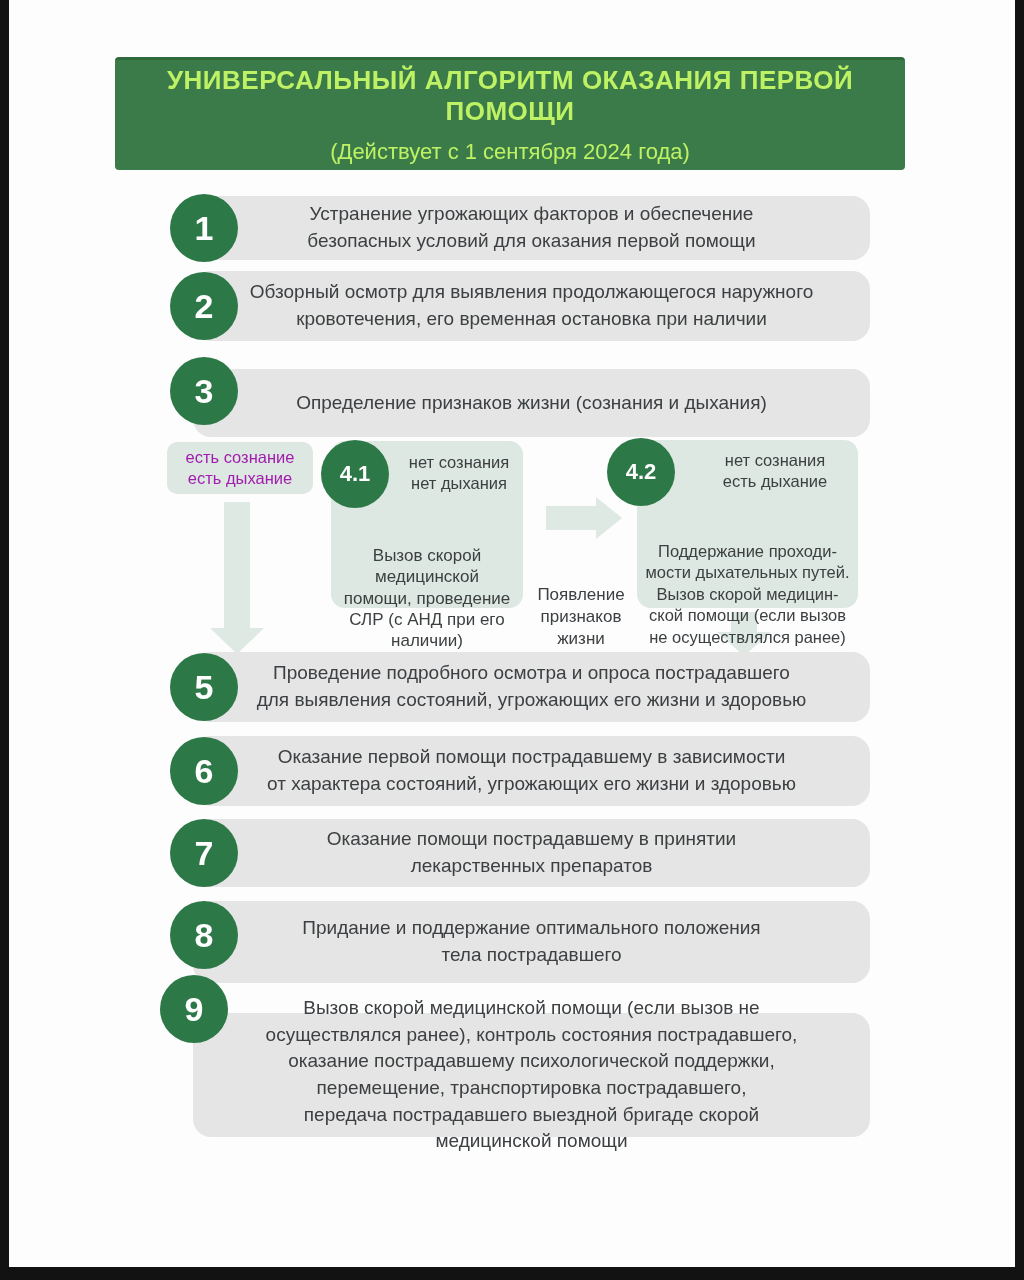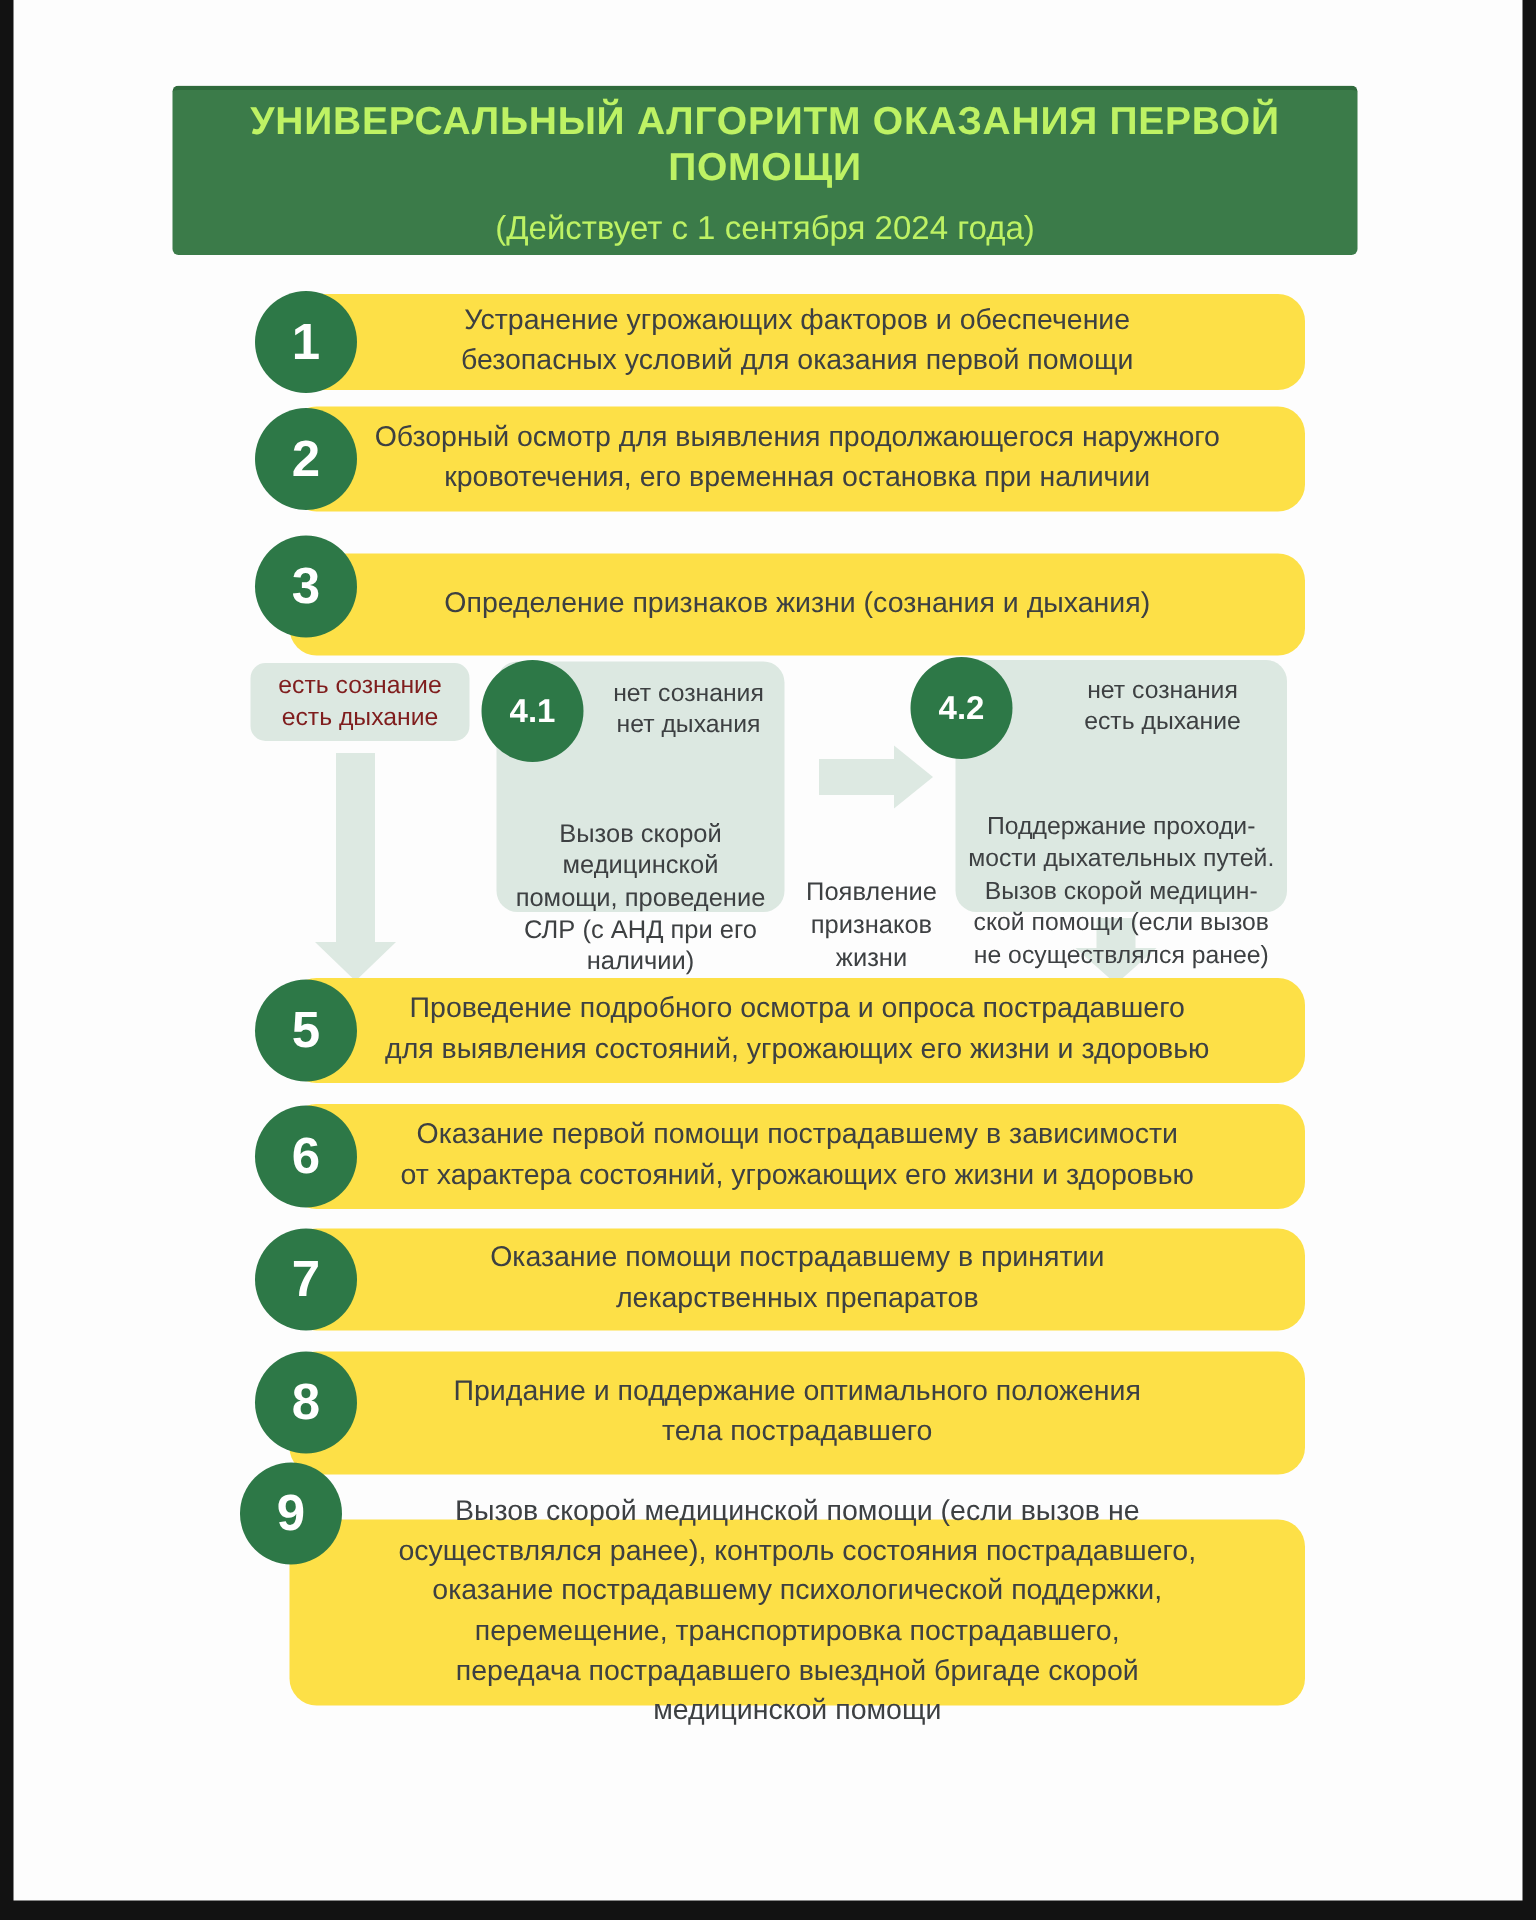--- a/index.html
+++ b/index.html
@@ -15,35 +15,35 @@
   .header{
     position:absolute;left:115px;top:57px;width:790px;height:110px;
     background:#3b7b49;border-top:3px solid #2f6a3c;border-radius:4px;
     display:flex;flex-direction:column;align-items:center;justify-content:center;
     color:#bef264;text-align:center;
   }
   .header .title{font-size:26px;font-weight:bold;letter-spacing:.5px;}
   .header .subtitle{font-size:22px;margin-top:12px;font-weight:400;}
 
   .stepbox{
-    position:absolute;left:193px;width:677px;background:#fde047;border-radius:18px;
+    position:absolute;left:193px;width:677px;background:#e5e5e5;border-radius:18px;
     display:flex;align-items:center;justify-content:center;
     color:#3d4042;font-size:19px;line-height:1.4;text-align:center;
     white-space:pre-line;padding:0 26px;box-sizing:border-box;
   }
   .badge{
     position:absolute;width:68px;height:68px;border-radius:50%;
     background:#2d7847;color:#ffffff;font-weight:bold;font-size:34px;
     display:flex;align-items:center;justify-content:center;z-index:3;
   }
   .badge.small{font-size:22px;}
 
   .sidebox{
     position:absolute;background:#dce8e1;border-radius:10px;
-    color:#7f1d1d;text-align:center;white-space:pre-line;
+    color:#a21caf;text-align:center;white-space:pre-line;
     display:flex;align-items:center;justify-content:center;
   }
   .branchbox{
     position:absolute;background:#dce8e1;border-radius:14px;z-index:1;
   }
   .branchlabel{
     position:absolute;color:#3d4042;font-size:16.5px;line-height:1.25;
     text-align:center;white-space:pre-line;z-index:2;
   }
   .branchtext{

